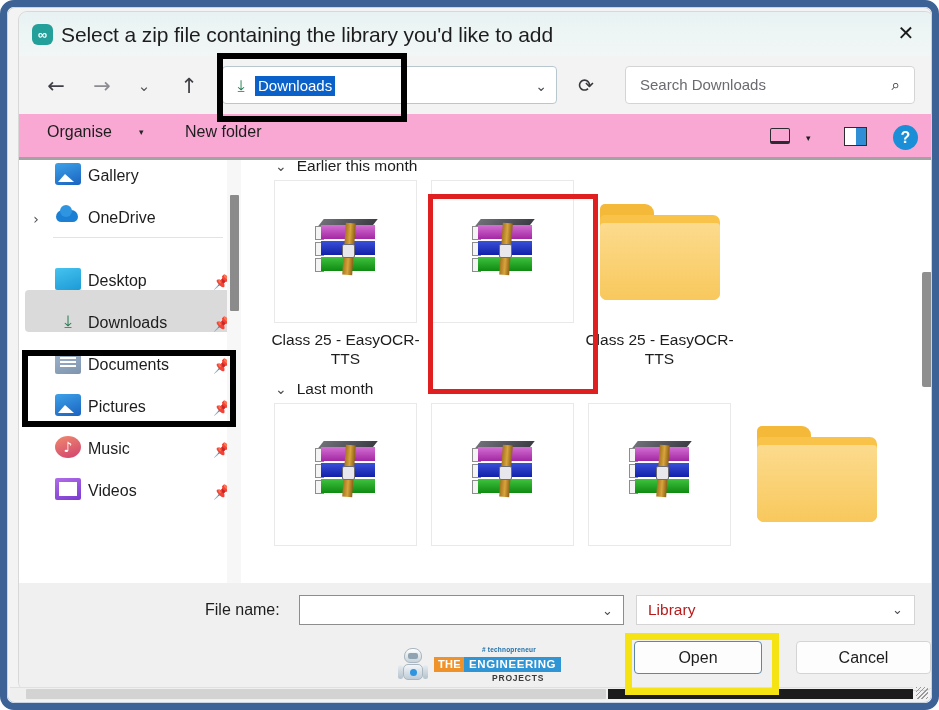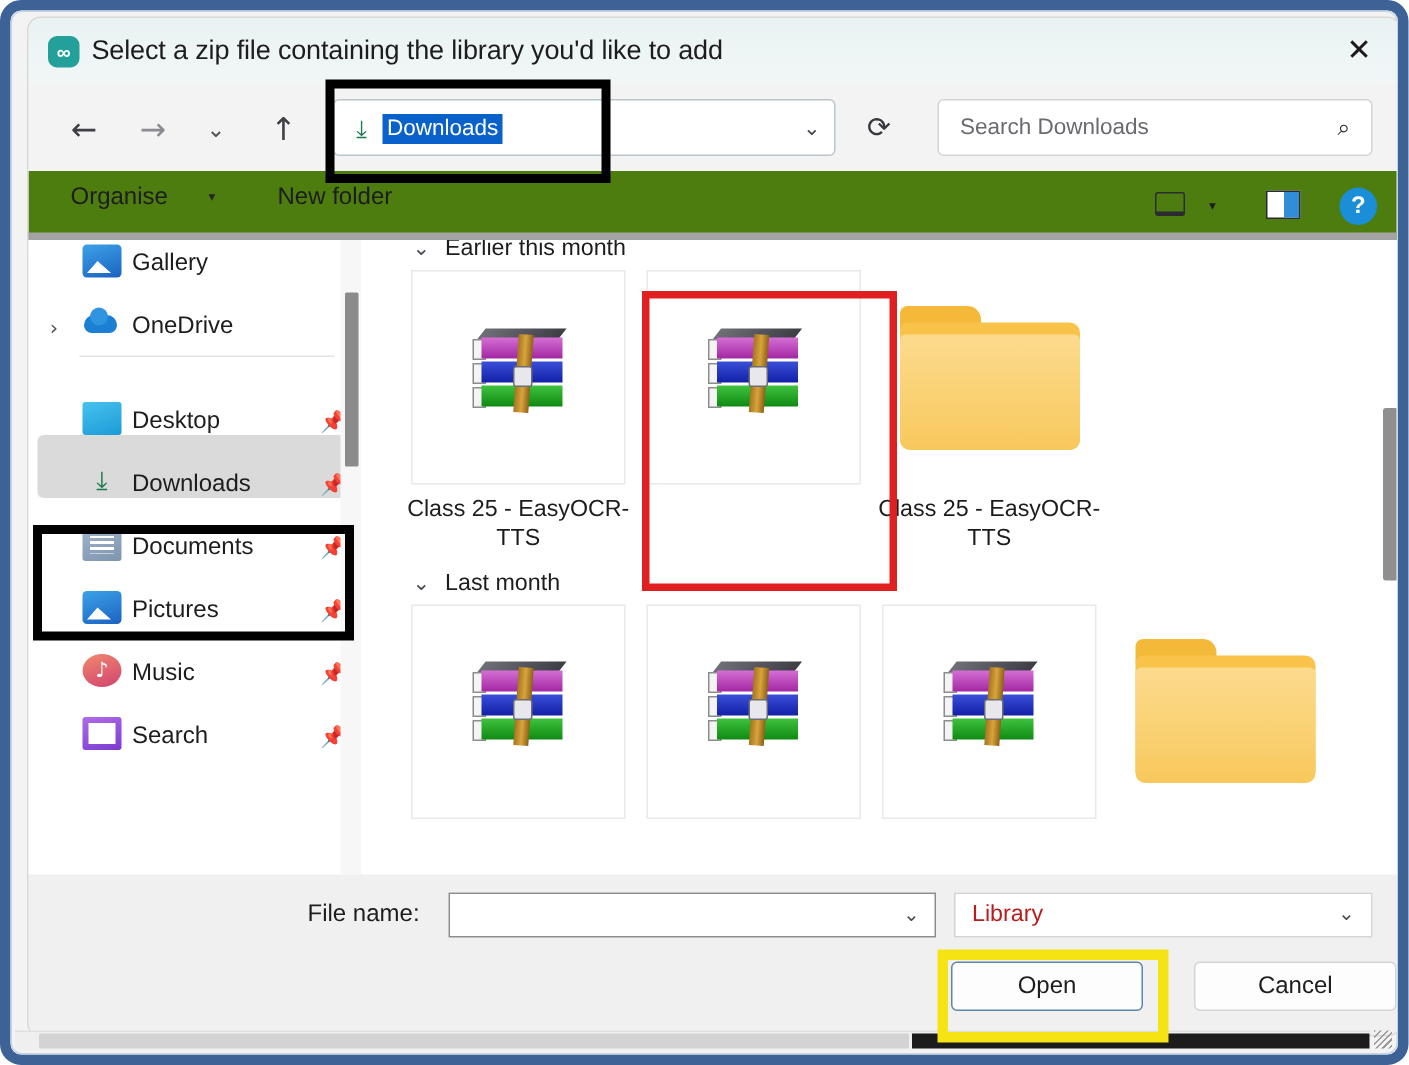--- a/index.html
+++ b/index.html
@@ -42,21 +42,21 @@
     border-top-left-radius: 9px; border-top-right-radius: 9px;
   }
   #app-icon {
     position: absolute; left: 13px; top: 12px; width: 21px; height: 21px;
     background: #23a09a; border-radius: 6px;
     display: flex; align-items: center; justify-content: center;
     color: #ffffff; font-size: 13px; line-height: 1; font-weight: bold;
   }
   #dialog-title {
     position: absolute; left: 42px; top: 11px;
-    font-size: 18px; color: #1d1d1d; white-space: nowrap;
+    font-size: 21px; color: #1d1d1d; white-space: nowrap;
     letter-spacing: -0.1px;
   }
   #close-btn {
     position: absolute; right: 0px; top: 0px; width: 54px; height: 42px;
     display: flex; align-items: center; justify-content: center;
     font-size: 20px; color: #1a1a1a; font-family: "DejaVu Sans", sans-serif;
     border-top-right-radius: 9px;
   }
 
   
@@ -106,21 +106,21 @@
     font-size: 15px; color: #6a6a70;
   }
   #search-icon {
     position: absolute; right: 14px; top: 9px;
     font-size: 15px; color: #2b2b31; font-family: "DejaVu Sans", sans-serif;
   }
 
   
   #toolbar {
     position: absolute; left: 0; top: 102px; width: 100%; height: 46px;
-    background: #4d7c0f; border-bottom: 5px solid #a3a3a3;
+    background: #f9a8d4; border-bottom: 3px solid #a3a3a3;
   }
   #btn-organise {
     position: absolute; left: 28px; top: 9px;
     font-size: 16px; color: #1d1d1d;
   }
   #organise-caret {
     position: absolute; left: 120px; top: 13px;
     font-size: 9px; color: #252529; font-family: "DejaVu Sans", sans-serif;
   }
   #btn-newfolder {
@@ -530,21 +530,21 @@
           <div class="side-item">
             <span class="side-spacer"></span>
             <span class="side-ico ico-music"></span>
             <span class="side-label">Music</span>
             <span class="side-pin">📌</span>
           </div>
 
           <div class="side-item">
             <span class="side-spacer"></span>
             <span class="side-ico ico-videos"></span>
-            <span class="side-label">Search</span>
+            <span class="side-label">Videos</span>
             <span class="side-pin">📌</span>
           </div>
 
         </div>
         <div id="sidebar-scrollbar">
           <div id="sidebar-thumb"></div>
         </div>
       </div>
 
       <div id="filelist">
@@ -682,20 +682,34 @@
       <div id="filetype-select">
         <div id="filetype-value">Library</div>
         <div id="filetype-caret">⌄</div>
       </div>
       <div id="open-btn">Open</div>
       <div id="cancel-btn">Cancel</div>
     </div>
 
   </div>
 
+  <div id="watermark">
+    <div id="wm-robot">
+      <span class="arm-l"></span>
+          <span class="arm-r"></span>
+      <span class="body"></span>
+          <span class="chest"></span>
+      <span class="head"></span>
+          <span class="visor"></span>
+    </div>
+    <div id="wm-tech"># technopreneur</div>
+    <div id="wm-the">THE</div>
+    <div id="wm-eng">ENGINEERING</div>
+    <div id="wm-proj">PROJECTS</div>
+  </div>
 
   <div id="hscroll">
     <div id="hscroll-thumb"></div>
     <div id="hscroll-rest"></div>
   </div>
   <div id="resize-grip"></div>
 
   <div class="annot" id="annot-address"></div>
   <div class="annot" id="annot-sidebar"></div>
   <div class="annot" id="annot-file"></div>

